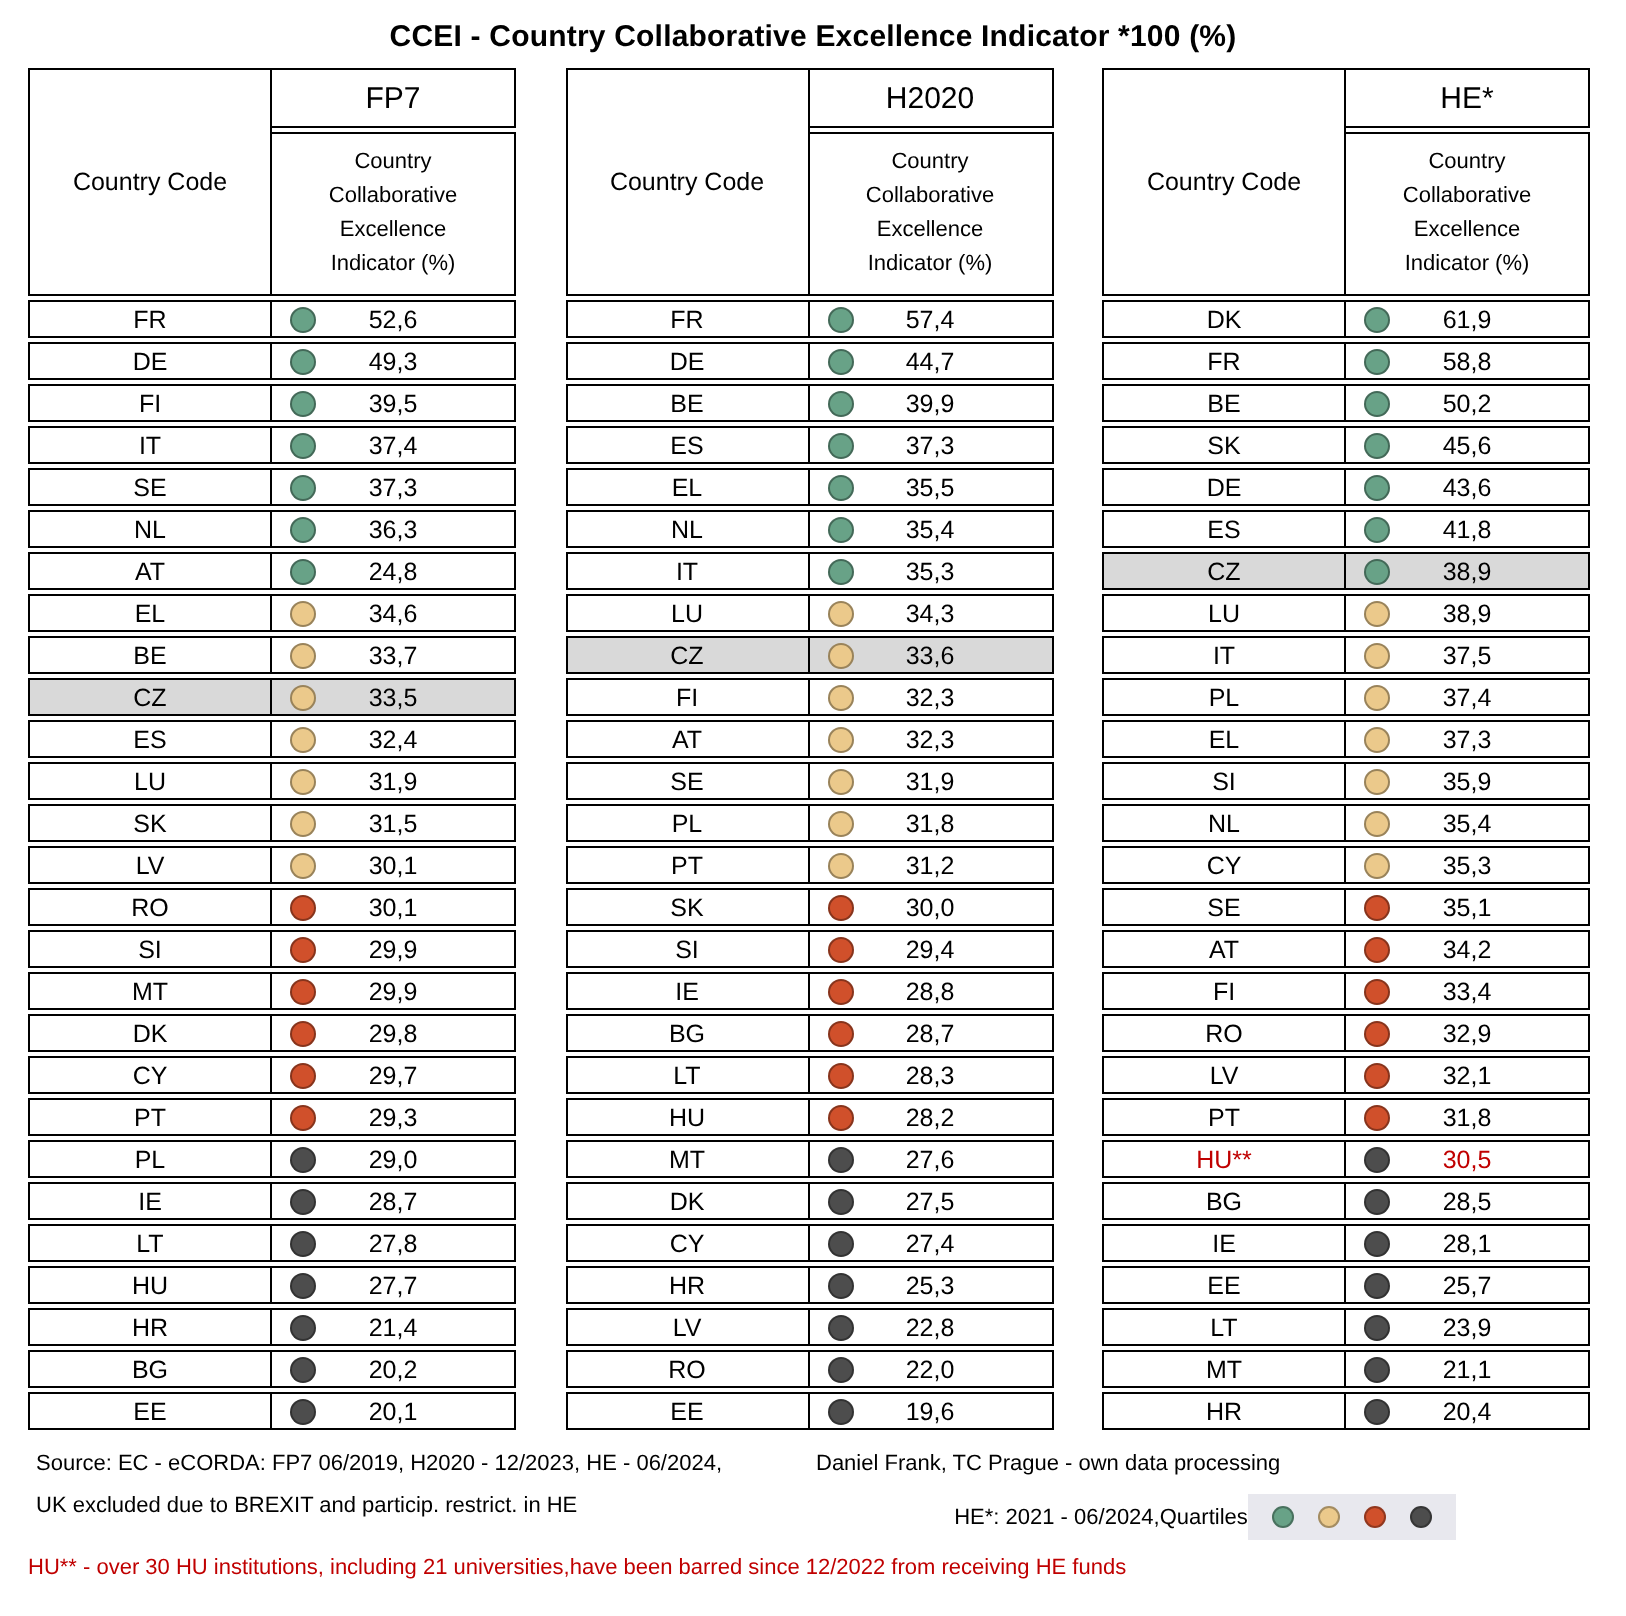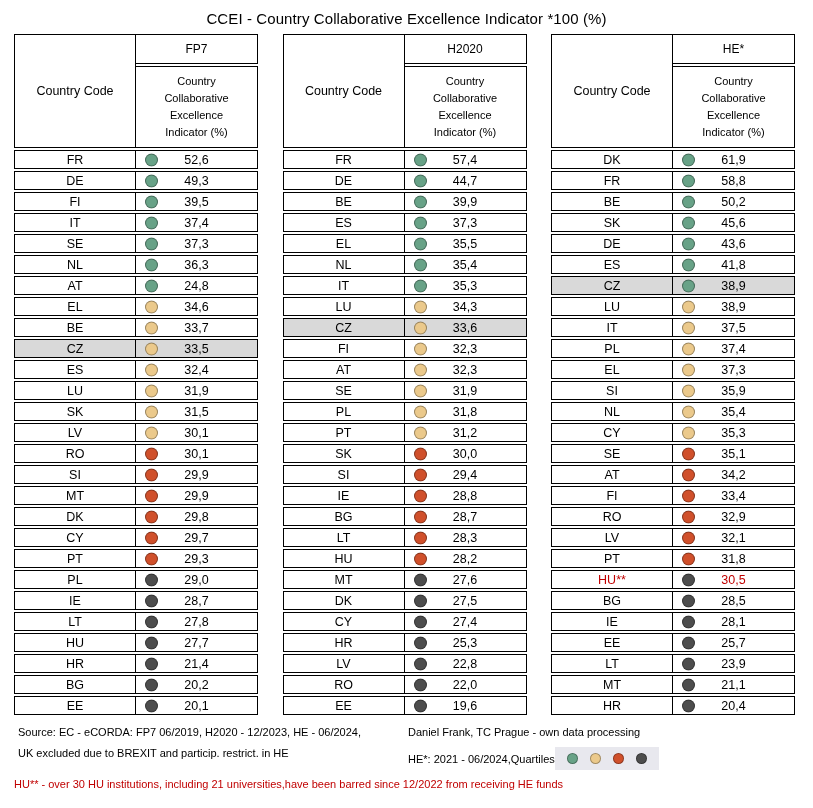--- a/index.html
+++ b/index.html
@@ -8,21 +8,21 @@
     background: #ffffff;
     font-family: "Liberation Sans", sans-serif;
     color: #000;
     overflow: hidden;
   }
   .page { width: 813px; height: 808px; position: relative; }
 
   .title {
     text-align: center;
     font-size: 15px;
-    font-weight: 400;
+    font-weight: 700;
     padding-top: 10px;
     letter-spacing: 0.1px;
   }
 
   .tables-wrap {
     display: flex;
     justify-content: space-between;
     padding: 0 18px 0 14px;
     margin-top: 5px;
   }
@@ -42,21 +42,21 @@
   table.ccei-table th.col2, table.ccei-table td.val { border-left: none; }
 
   th.code-hdr {
     width: 122px;
     font-size: 12.5px;
     vertical-align: middle;
   }
   th.prog-hdr {
     width: 122px;
     height: 30px;
-    font-size: 12px;
+    font-size: 15px;
     vertical-align: middle;
   }
   th.ccei-hdr {
     height: 82px;
     font-size: 11px;
     line-height: 1.55;
     white-space: pre-line;
     vertical-align: middle;
   }
 
@@ -87,21 +87,21 @@
   .footer-grid {
     display: grid;
     grid-template-columns: 390px 1fr;
     row-gap: 9px;
     padding-left: 4px;
   }
   .f-cell { white-space: nowrap; }
   .f-right2 {
     display: flex;
     align-items: center;
-    justify-content: flex-start;
+    justify-content: center;
   }
   .legend-box {
     background: var(--legend-bg);
     display: inline-flex;
     align-items: center;
     gap: 12px;
     padding: 6px 12px;
     margin-right: 2px;
   }
   .legend-dot {

